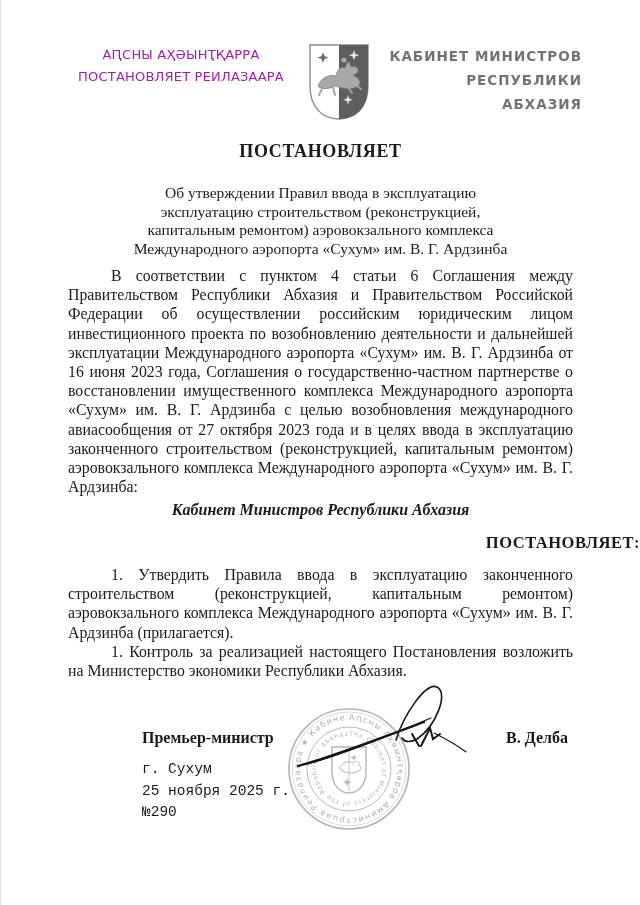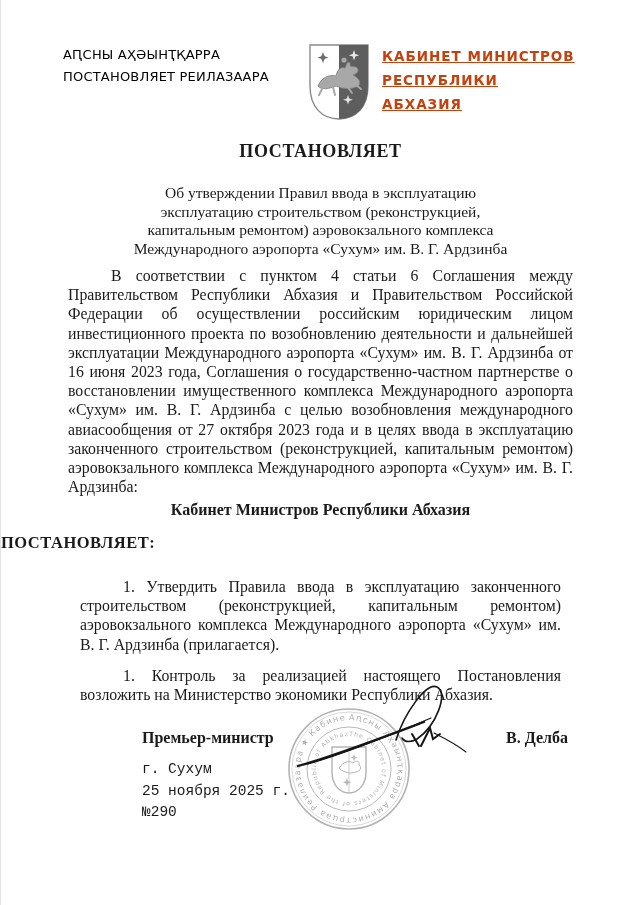--- a/index.html
+++ b/index.html
@@ -12,63 +12,62 @@
     overflow:hidden;
     border-left:1px solid #e3e3e3;
     box-sizing:border-box;
   }
   
   .header{
     position:absolute;top:42px;left:62px;right:58px;
     display:flex;justify-content:space-between;align-items:flex-start;
   }
   .org-left{
-    width:236px;
+    width:236px;text-align:center;
     font-family:"DejaVu Sans", sans-serif;
-    font-size:13px;line-height:22px;color:#000000;
+    font-size:13px;line-height:22px;color:#a21caf;
     padding-top:2px;
     letter-spacing:.2px;
   }
   .emblem{width:64px;height:80px;flex:0 0 auto;margin-left:6px;margin-right:10px;}
   .org-right{
-    width:200px;text-align:left;
+    width:200px;text-align:right;
     font-family:"DejaVu Sans", sans-serif;
-    font-weight:bold;font-size:13.5px;line-height:24px;color:#c2410c;
+    font-weight:bold;font-size:13.5px;line-height:24px;color:#737373;
     letter-spacing:1px;
     padding-top:2px;
-    text-decoration:underline;
   }
   
   .doc-type{
     position:absolute;top:141px;left:0;right:0;
     text-align:center;font-weight:bold;font-size:18px;letter-spacing:.6px;
   }
   .doc-title{
     position:absolute;top:184px;left:90px;right:90px;
     text-align:center;font-weight:normal;font-size:15.5px;line-height:18.5px;
   }
   
   .preamble{
     position:absolute;top:266px;left:67px;width:505px;
     font-size:15.8px;line-height:19.2px;
     text-align:justify;text-indent:43px;
   }
   .authority{
     position:absolute;top:501px;left:0;right:0;
-    text-align:center;font-weight:bold;font-size:16px;
+    text-align:center;font-weight:bold;font-size:16px;font-style:italic;
   }
   .resolves{
     position:absolute;top:533px;left:0;right:0;
-    text-align:left;font-weight:bold;font-size:16.5px;letter-spacing:.5px;
+    text-align:right;font-weight:bold;font-size:16.5px;letter-spacing:.5px;
   }
   .items{
     position:absolute;top:565px;left:67px;width:505px;
     font-size:15.8px;line-height:19.2px;text-align:justify;
   }
-  .items p{margin:12px;text-indent:43px;}
+  .items p{margin:0;text-indent:43px;}
   
   .sign-row{
     position:absolute;top:729px;left:141px;right:72px;
     display:flex;justify-content:space-between;
     font-weight:bold;font-size:16px;
   }
   .requisites{
     position:absolute;top:759px;left:141px;
     font-size:14.5px;line-height:21.5px;font-family:Liberation Mono, monospace;
   }

